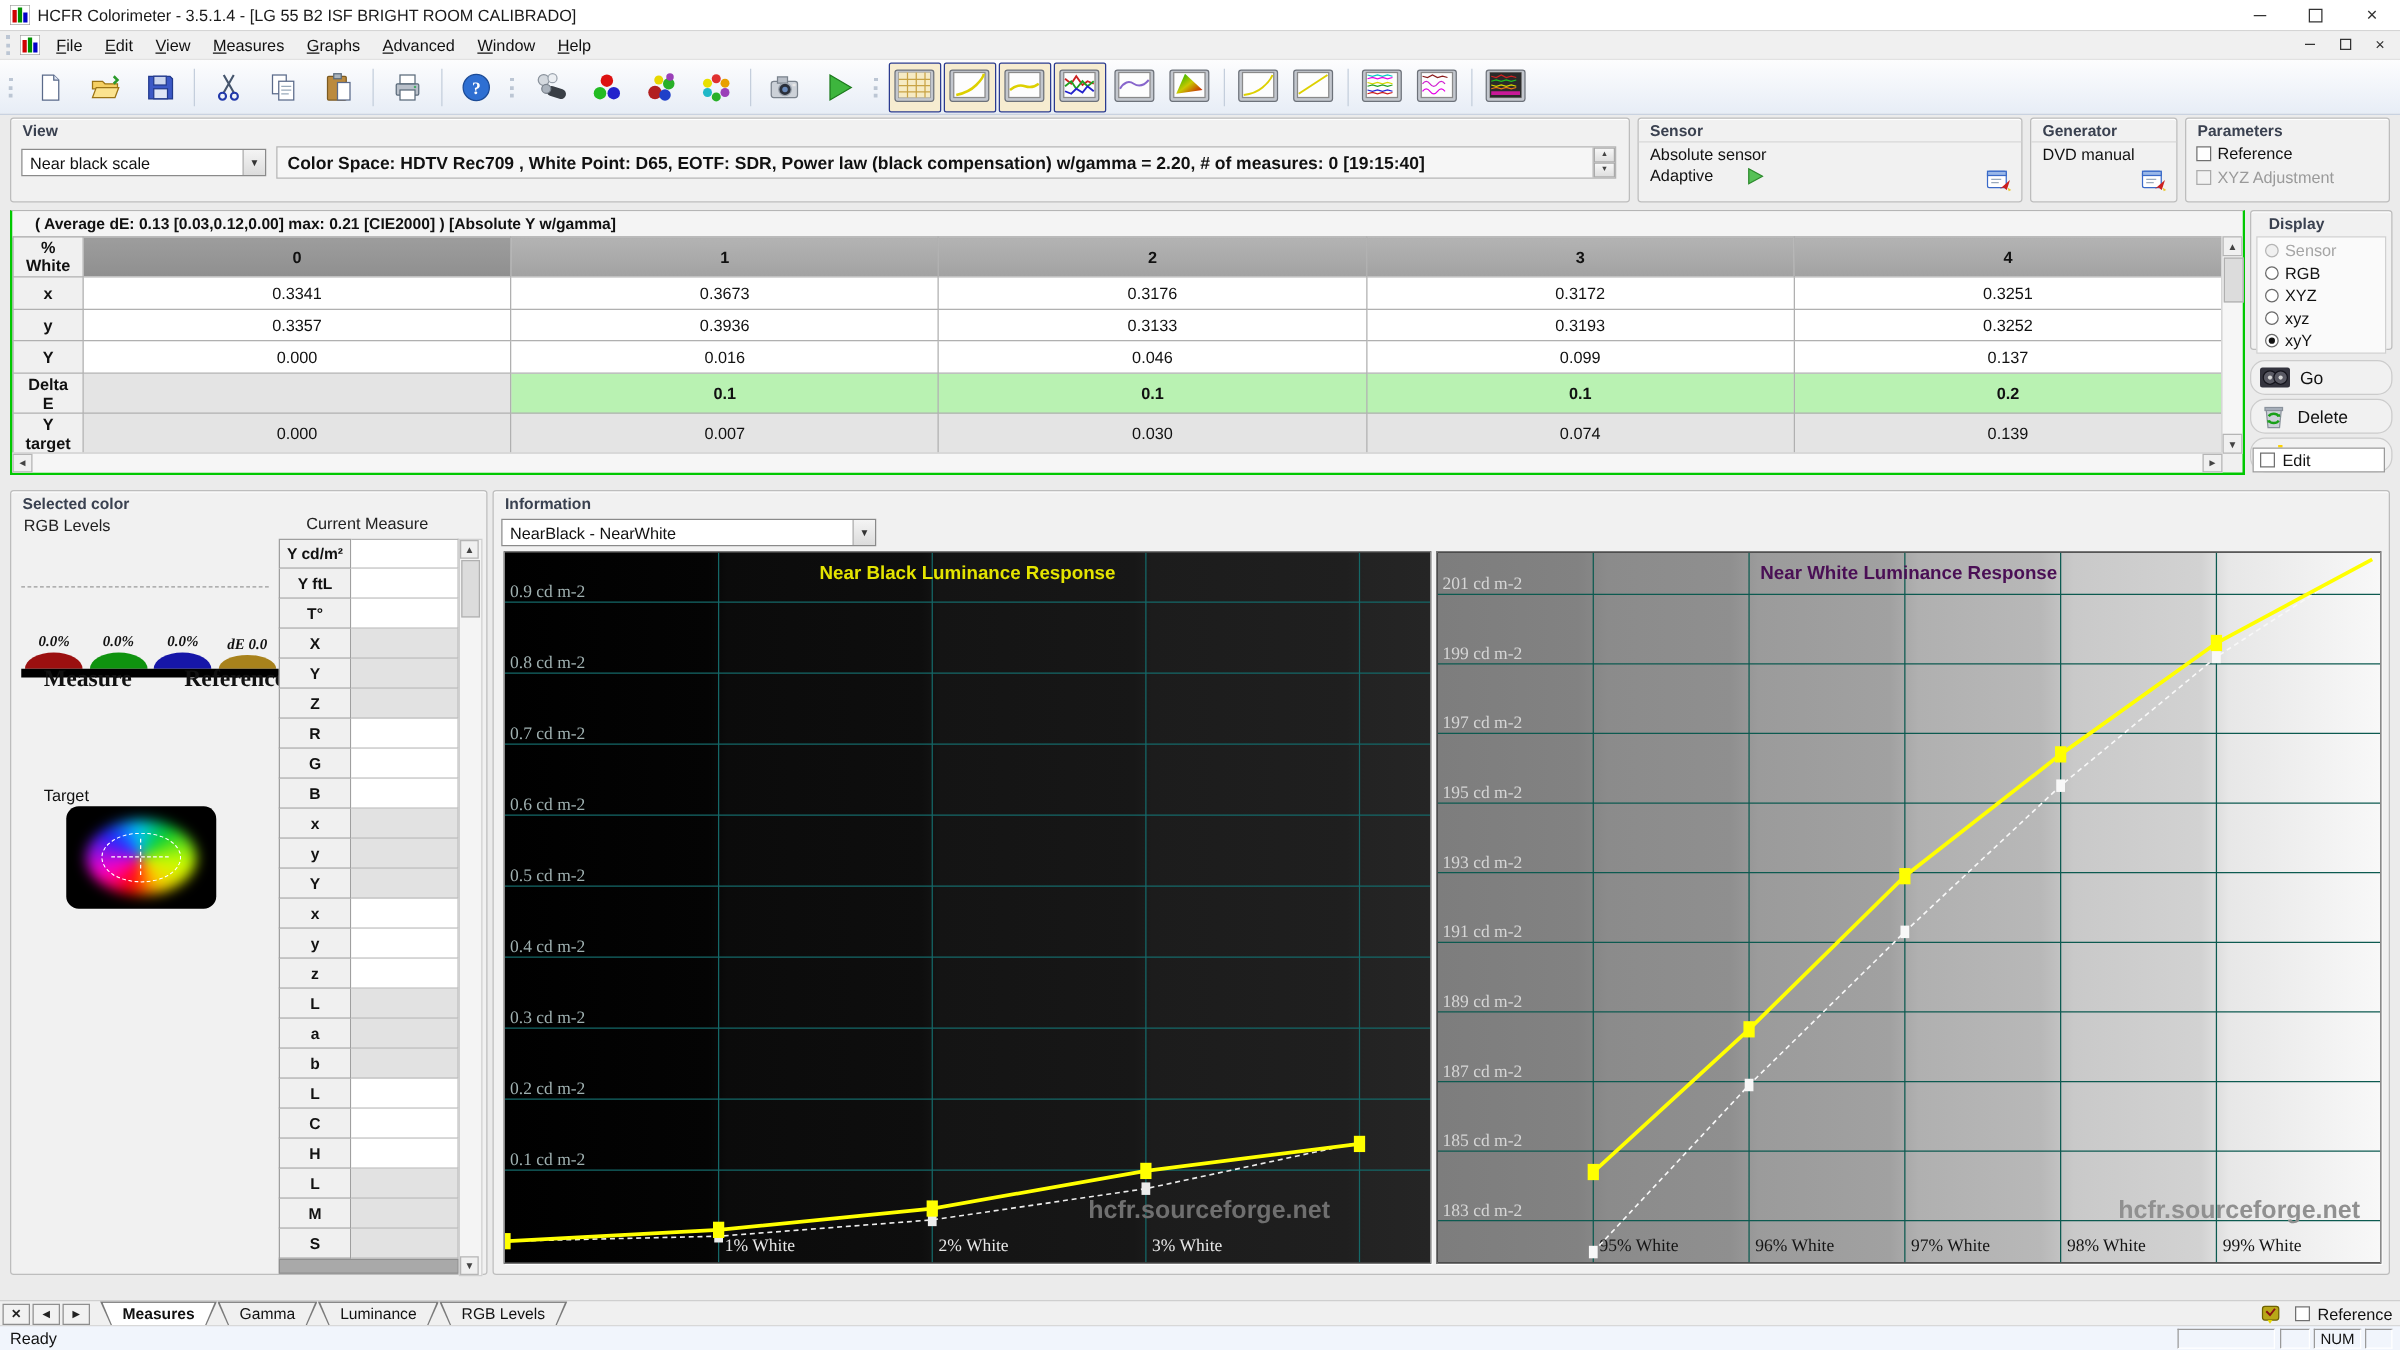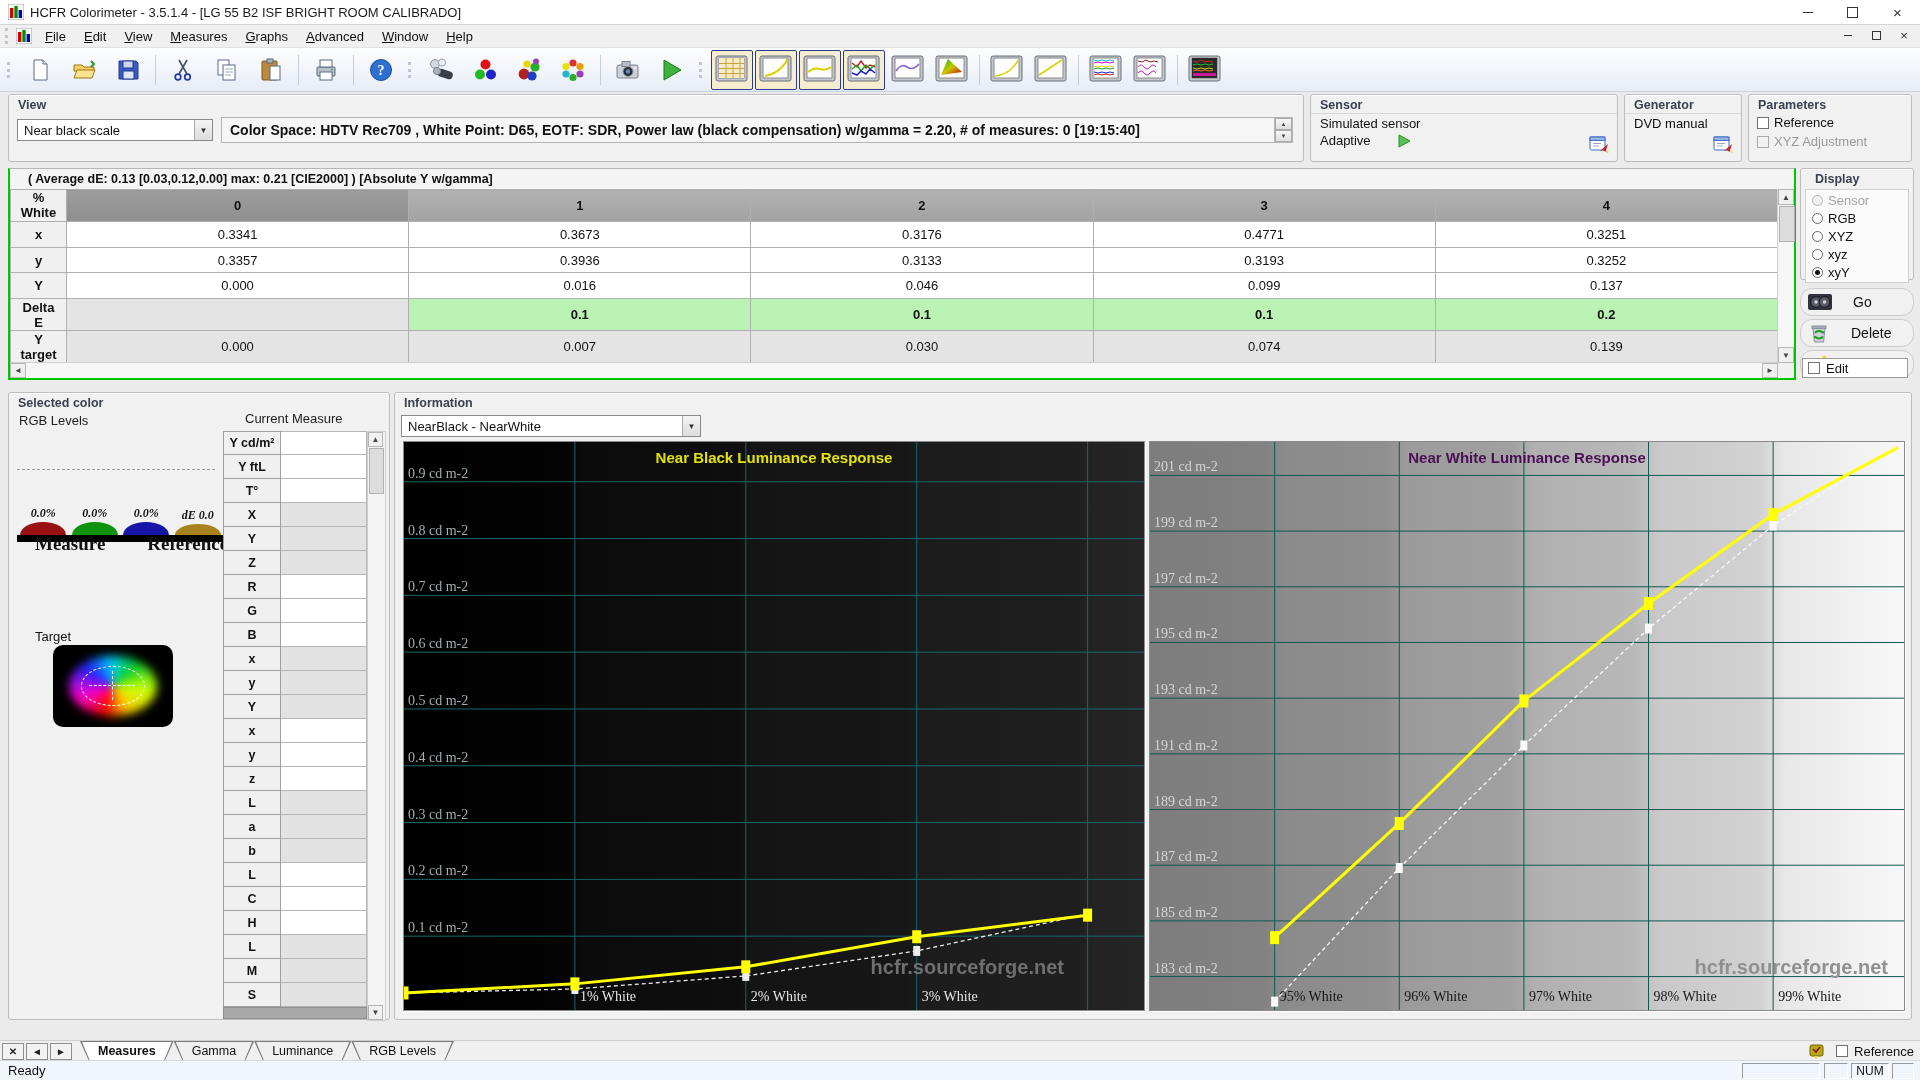--- a/index.html
+++ b/index.html
@@ -84,21 +84,21 @@
           color:#444;font-size:8px;box-sizing:border-box;}
   .vscroll{position:absolute;right:0;top:20px;bottom:15px;width:16px;background:#f6f6f6;border-left:1px solid #cfcfcf;}
   .vscroll .sb-btn{position:absolute;left:0;width:16px;height:16px;}
   .vscroll .thumb{position:absolute;left:1px;top:17px;width:14px;height:34px;background:#dcdcdc;border:1px solid #b0b0b0;}
   .hscroll{position:absolute;left:0;right:16px;bottom:0;height:15px;background:#f6f6f6;border-top:1px solid #cfcfcf;}
   .hscroll .sb-btn{position:absolute;top:0;width:16px;height:15px;}
   
   .display-group{left:1800px;top:168px;width:114px;height:112px;}
   .display-inner{margin:2px 4px;background:#fafafa;border:1px solid #d0d0d0;padding:1px 2px;}
   .action-btn{position:absolute;left:1800px;width:114px;height:28px;background:#f1f1f1;
-              border:1px solid #cccccc;border-radius:12px;display:flex;align-items:center;gap:20px;
+              border:1px solid #cccccc;border-radius:12px;display:flex;align-items:center;gap:7px;
               padding-left:6px;box-sizing:border-box;font-size:14px;}
   .edit-box{position:absolute;left:1802px;top:358px;width:106px;height:20px;background:#fff;
             border:1px solid #9a9a9a;display:flex;align-items:center;gap:6px;padding-left:5px;box-sizing:border-box;}
   
   .selcolor-group{left:8px;top:392px;width:382px;height:628px;}
   .sc-sub{position:absolute;font-size:13px;color:#222;}
   .rgb-chart{position:absolute;left:8px;top:30px;width:206px;height:126px;}
   .rgb-dash{position:absolute;left:0;right:8px;top:46px;border-top:1px dashed #9a9a9a;}
   .humps{position:absolute;left:2px;bottom:14px;width:100%;display:flex;align-items:flex-end;font-style:italic;}
   .hump-wrap{display:flex;flex-direction:column;align-items:center;width:50px;margin-right:3px;}
@@ -440,21 +440,21 @@
     <span class="info-txt">Color Space: HDTV Rec709 , White Point: D65, EOTF:  SDR, Power law (black compensation) w/gamma = 2.20, # of measures: 0 [19:15:40]</span>
     <span class="spinner">
         <span>▲</span>
         <span>▼</span>
       </span>
   </div>
 </div>
 
 <div class="group" style="left:1310px;top:94px;width:308px;height:68px;">
   <div class="group-h" style="border-bottom:1px solid #d8d8d8;">Sensor</div>
-  <div style="padding:2px 9px 0 9px;">Simulated sensor</div>
+  <div style="padding:2px 9px 0 9px;">Absolute sensor</div>
   <div style="padding:2px 9px;display:flex;align-items:center;gap:26px;">
     <span>Adaptive</span>
     <svg width="14" height="14" viewBox="0 0 14 14">
         <path d="M2 1l11 6L2 13z" fill="#56c156" stroke="#2c8a2c"></path>
       </svg>
   </div>
   <span class="cfg-icon" id="sensor-cfg"><svg width="22" height="19" viewBox="0 0 22 19">
         <rect x="1" y="2" width="15" height="13" rx="1.5" fill="#fff" stroke="#3a6ac8"></rect>
         <rect x="1" y="2" width="15" height="3.4" fill="#9ab8e8" stroke="#3a6ac8"></rect>
         <path d="M4 8.5h8M4 11h6" stroke="#9aaabc"></path>
@@ -508,21 +508,21 @@
             <th class="mt-colh">1</th>
             <th class="mt-colh">2</th>
             <th class="mt-colh">3</th>
             <th class="mt-colh">4</th>
           </tr>
           <tr class="r-white">
             <td class="mt-rowlabel">x</td>
             <td class="val">0.3341</td>
             <td class="val">0.3673</td>
             <td class="val">0.3176</td>
-            <td class="val">0.4771</td>
+            <td class="val">0.3172</td>
             <td class="val">0.3251</td>
           </tr>
           <tr class="r-white">
             <td class="mt-rowlabel">y</td>
             <td class="val">0.3357</td>
             <td class="val">0.3936</td>
             <td class="val">0.3133</td>
             <td class="val">0.3193</td>
             <td class="val">0.3252</td>
           </tr>

